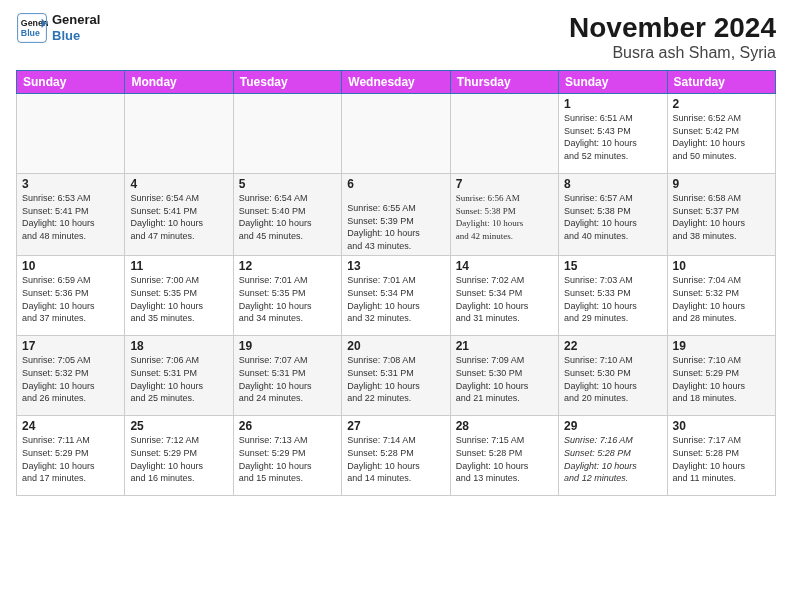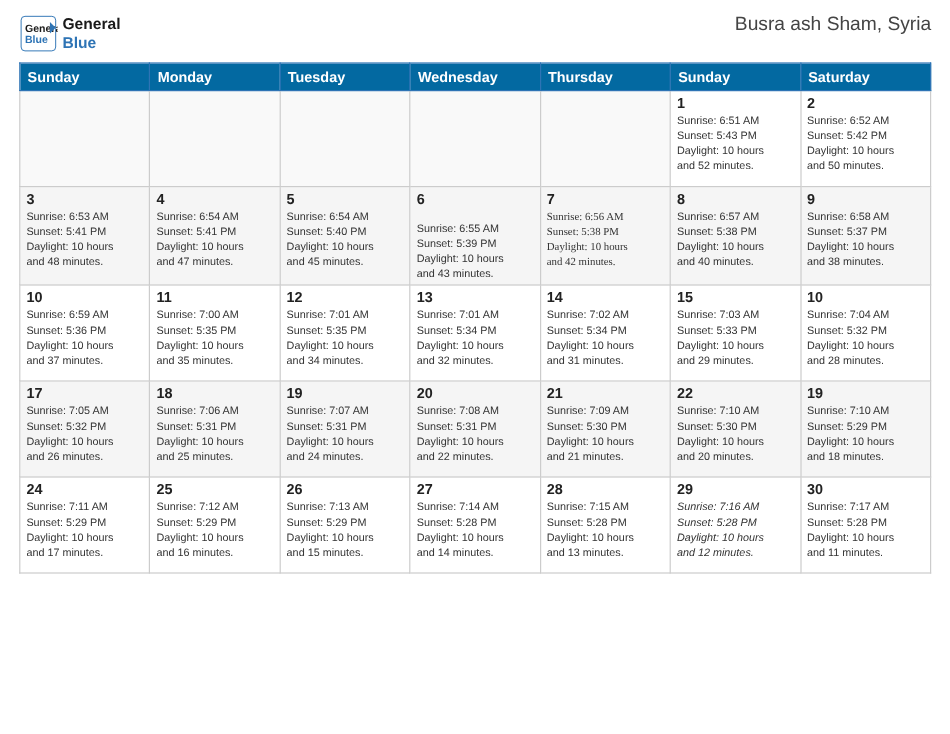--- a/index.html
+++ b/index.html
@@ -66,21 +66,21 @@
       height: 80px;
       background: #fff;
     }
     .calendar tr:nth-child(even) td {
       background: #f5f5f5;
     }
     .calendar tr:nth-child(odd) td {
       background: #fff;
     }
     
-    .calendar thead tr th { background: #0369a1; }
+    .calendar thead tr th { background: #d946ef; }
 
     .day-num {
       font-size: 12px;
       font-weight: bold;
       display: block;
       margin-bottom: 1px;
     }
     .day-info {
       font-size: 9px;
       line-height: 1.4;
@@ -104,20 +104,21 @@
         <text x="6" y="18" font-size="11" font-weight="bold" fill="#1a1a1a" font-family="Arial">General</text>
         <text x="6" y="30" font-size="11" font-weight="bold" fill="#2e74b5" font-family="Arial">Blue</text>
         <polygon points="32,8 38,14 32,20" fill="#2e74b5"></polygon>
       </svg>
       <div>
         <div style="font-size:13px; font-weight:bold; color:#1a1a1a; line-height:1.2;">General</div>
         <div style="font-size:13px; font-weight:bold; color:#2e74b5; line-height:1.2;">Blue</div>
       </div>
     </div>
     <div class="title-block">
+      <h1>November 2024</h1>
       <h2>Busra ash Sham, Syria</h2>
     </div>
   </div>
 
   <table class="calendar">
     <thead>
       <tr>
 
       <th>Sunday</th>
           <th>Monday</th>

